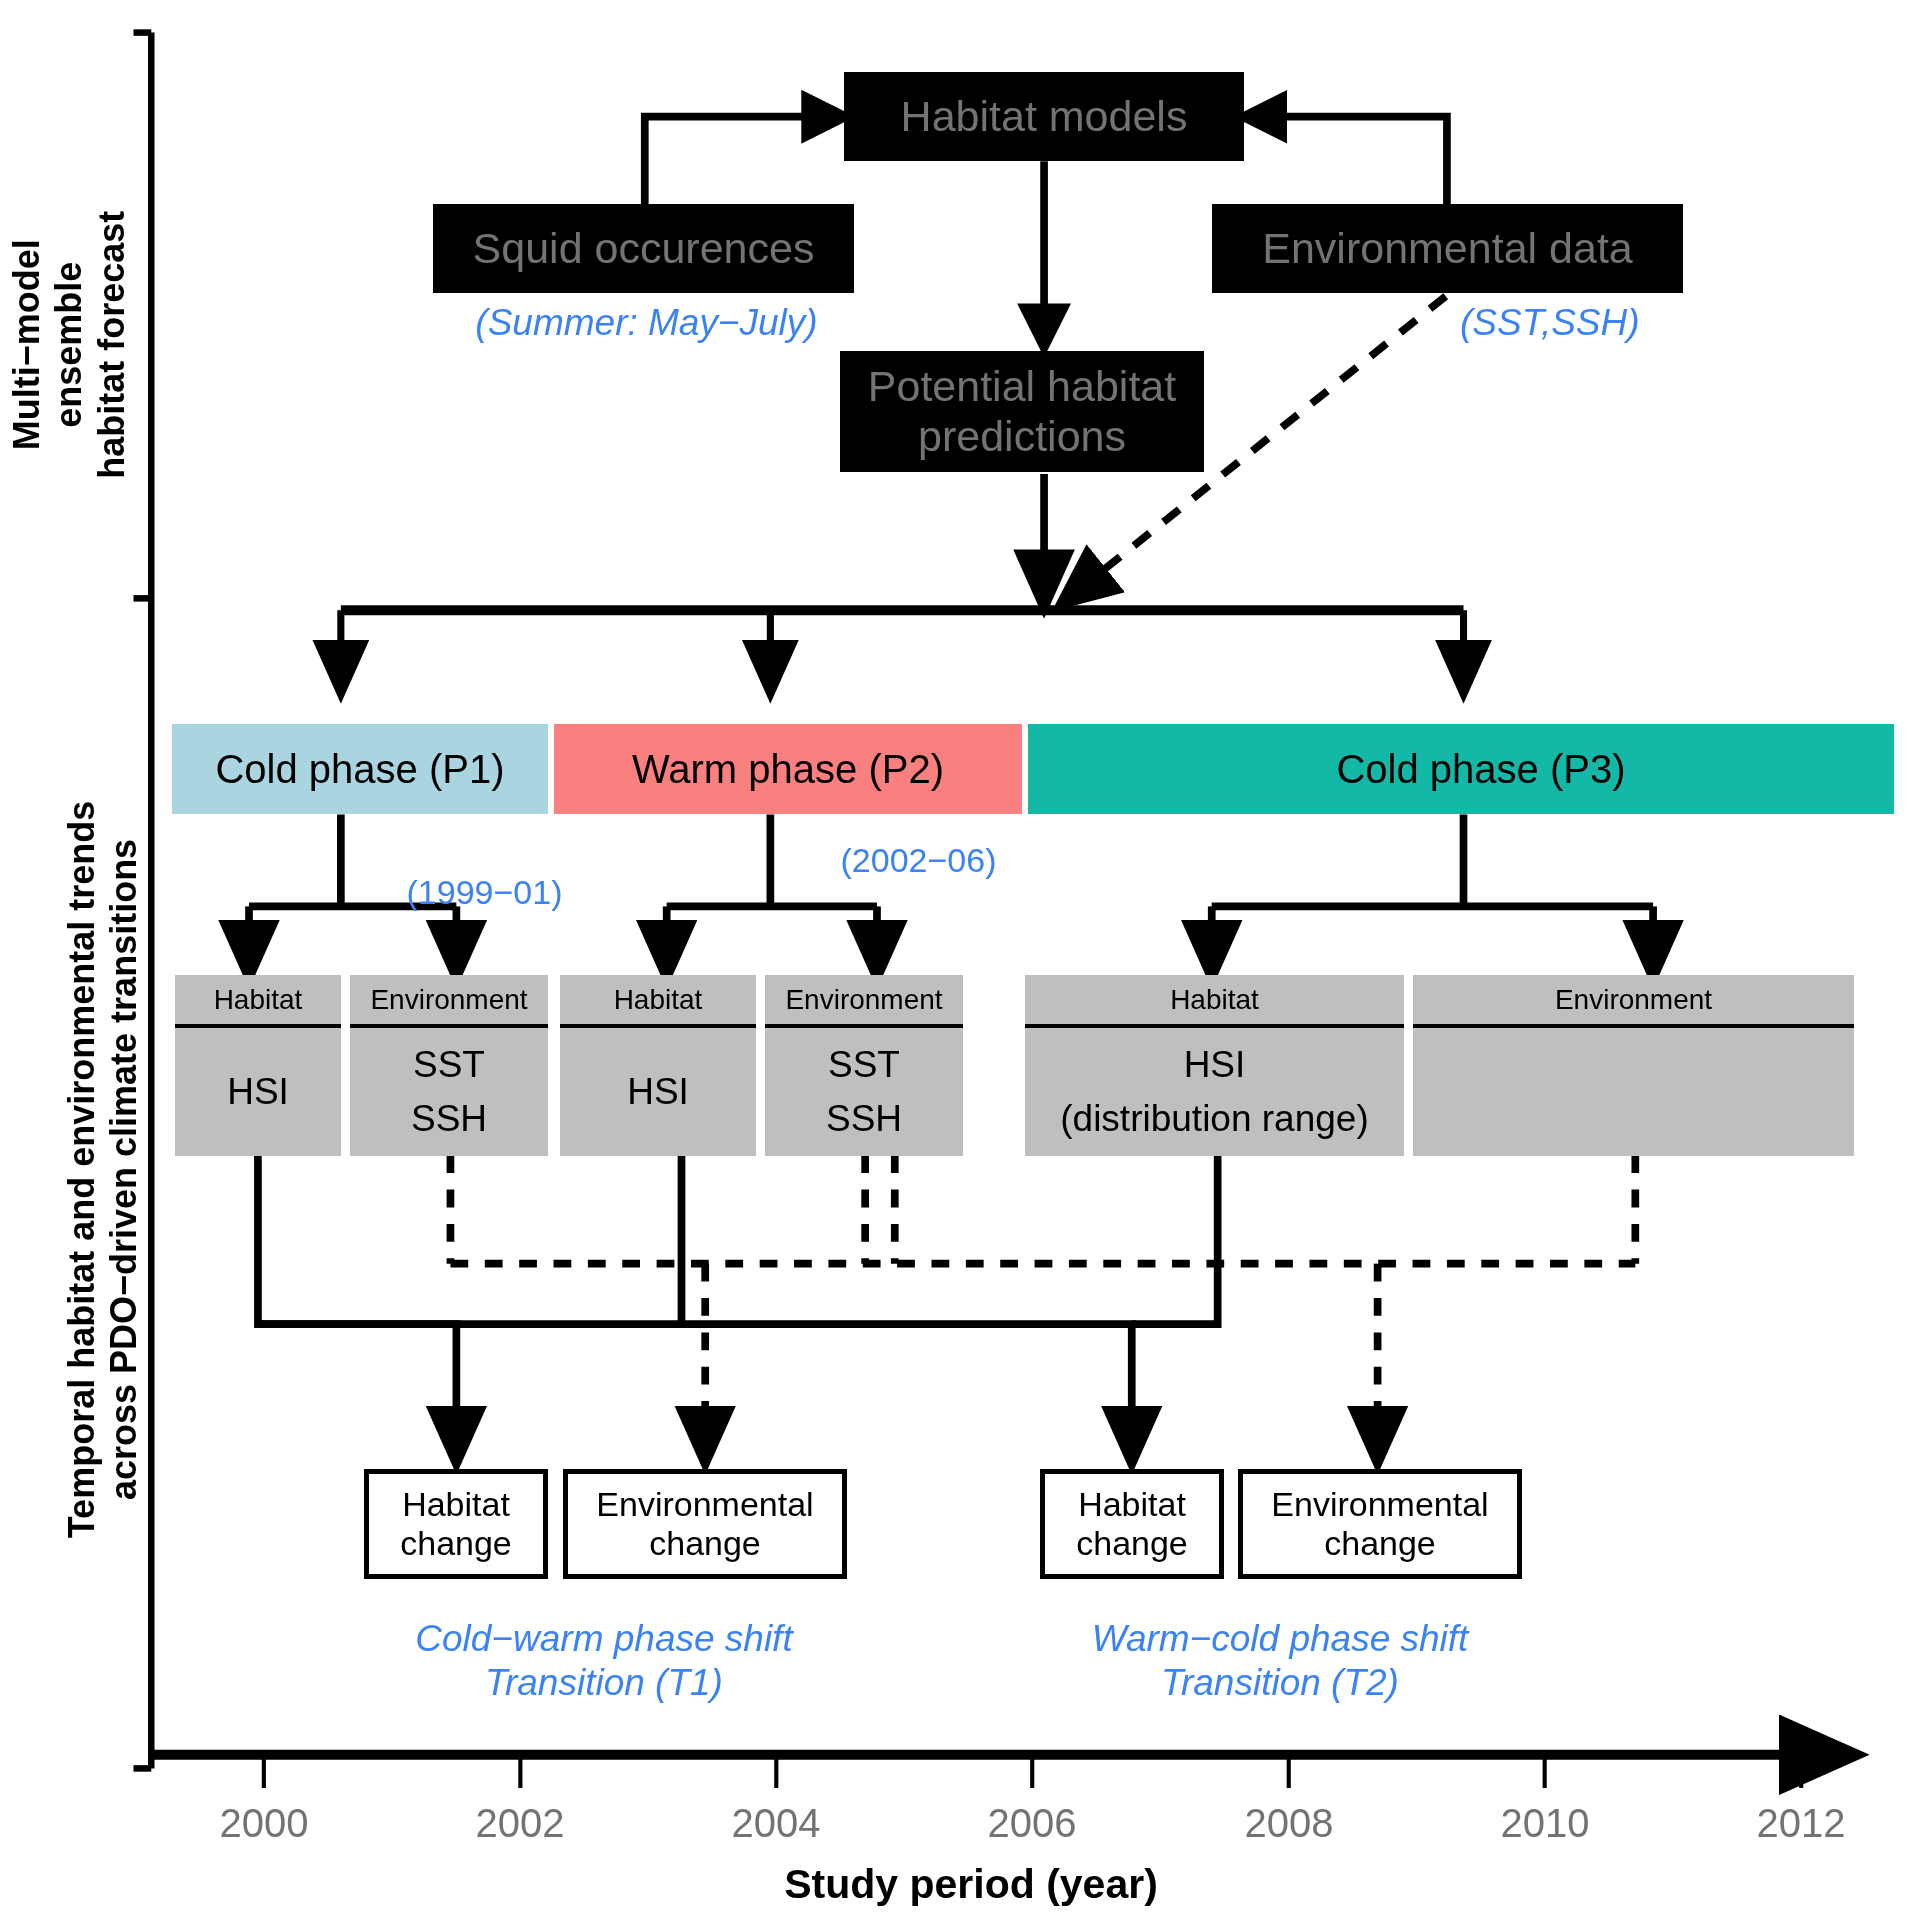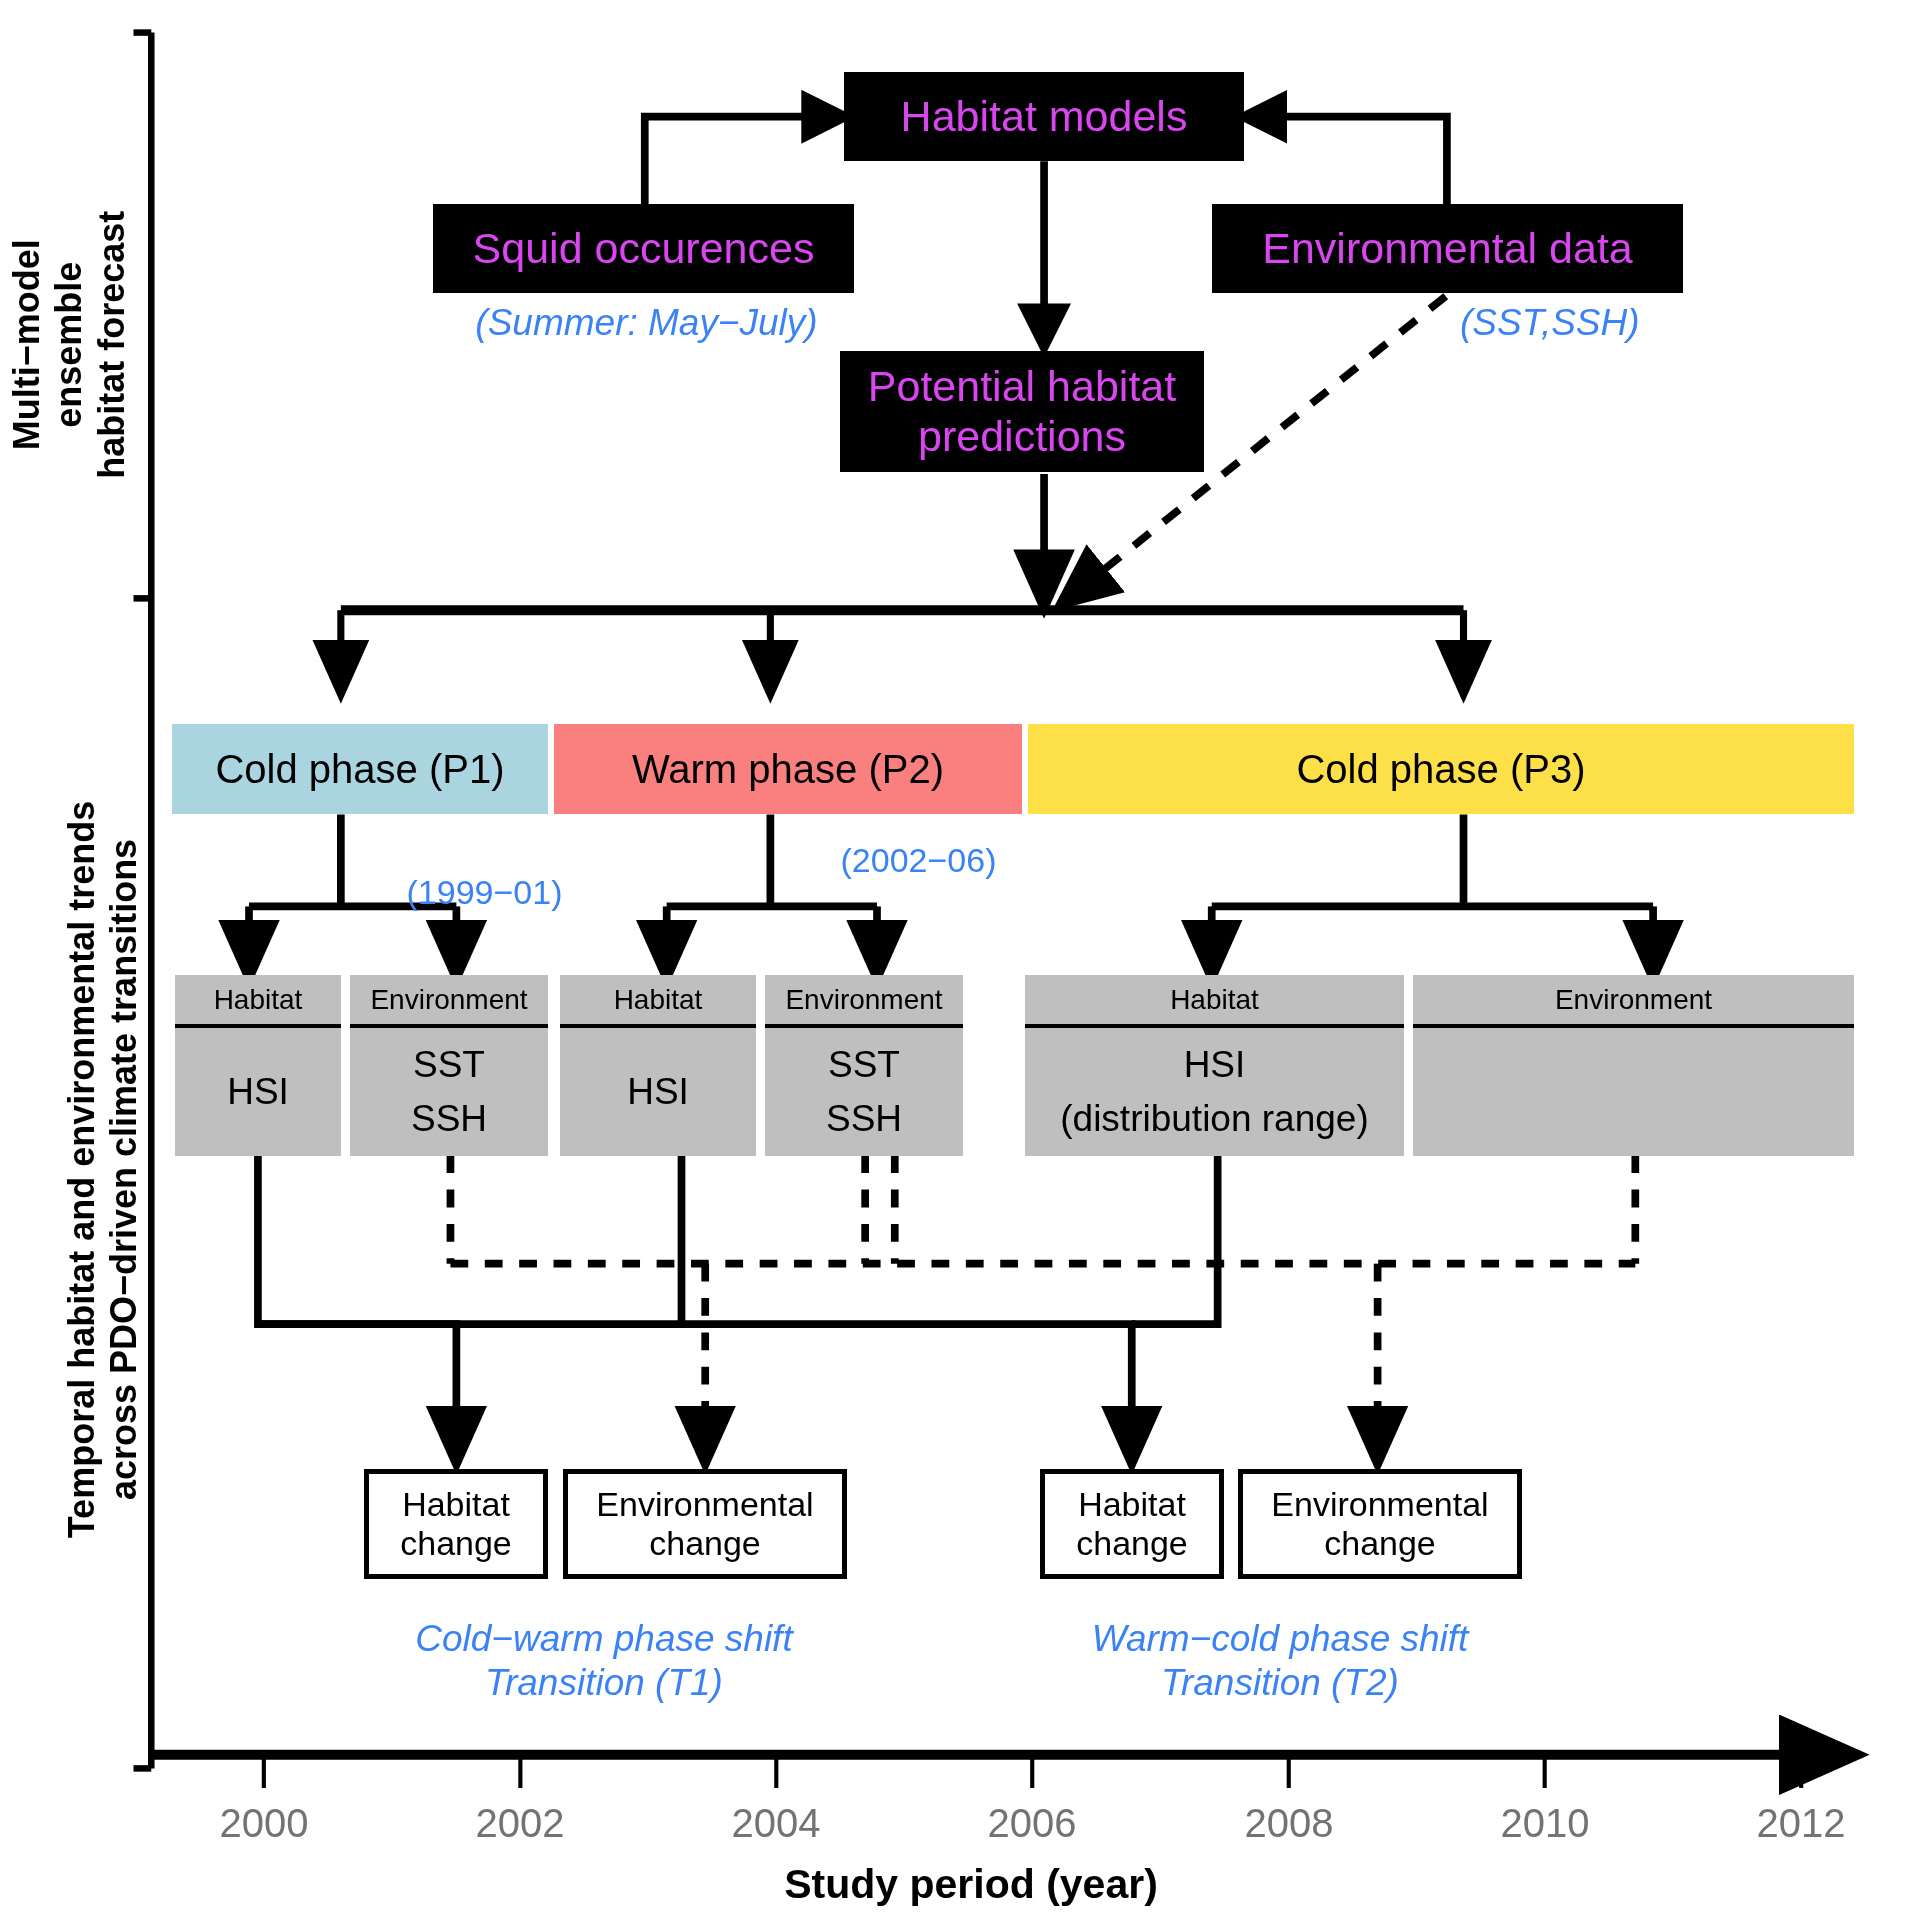--- a/index.html
+++ b/index.html
@@ -12,21 +12,21 @@
     color:#000;
     text-align:center;
     transform-origin:50% 50%;
     white-space:pre-line;
     line-height:1.18;
   }
 
   .blackbox{
     position:absolute;
     background:#000;
-    color:#d946ef;
+    color:#737373;
     display:flex;
     align-items:center;
     justify-content:center;
     text-align:center;
     line-height:1.16;
     white-space:pre-line;
   }
 
   .caption-it{
     position:absolute;
@@ -210,21 +210,21 @@
   <div class="phasebar" style="left:172px;top:724px;width:376px;height:90px;font-size:40px;background:#a9d4e0;">
     <span>Cold phase (P1)</span>
   </div>
   <div class="caption-it" style="left:360px;top:840px;width:249px;font-size:34px;text-align:center;font-style:normal;margin-top:32px;">(1999−01)</div>
 
   <div class="phasebar" style="left:554px;top:724px;width:468px;height:90px;font-size:40px;background:#fa7f7f;">
     <span>Warm phase (P2)</span>
   </div>
   <div class="caption-it" style="left:794px;top:840px;width:249px;font-size:34px;text-align:center;font-style:normal;">(2002−06)</div>
 
-  <div class="phasebar" style="left:1028px;top:724px;width:826px;height:90px;font-size:40px;background:#fde047;">
+  <div class="phasebar" style="left:1028px;top:724px;width:826px;height:90px;font-size:40px;background:#14b8a6;padding-left:40px;">
     <span>Cold phase (P3)</span>
   </div>
 
   <div class="graybox" style="left:175px;top:975px;width:166px;height:181px;">
     <div class="gb-head" style="height:49px;font-size:28px;">
         <span>Habitat</span>
       </div>
     <div class="gb-body" style="font-size:37px;">HSI</div>
   </div>
 

